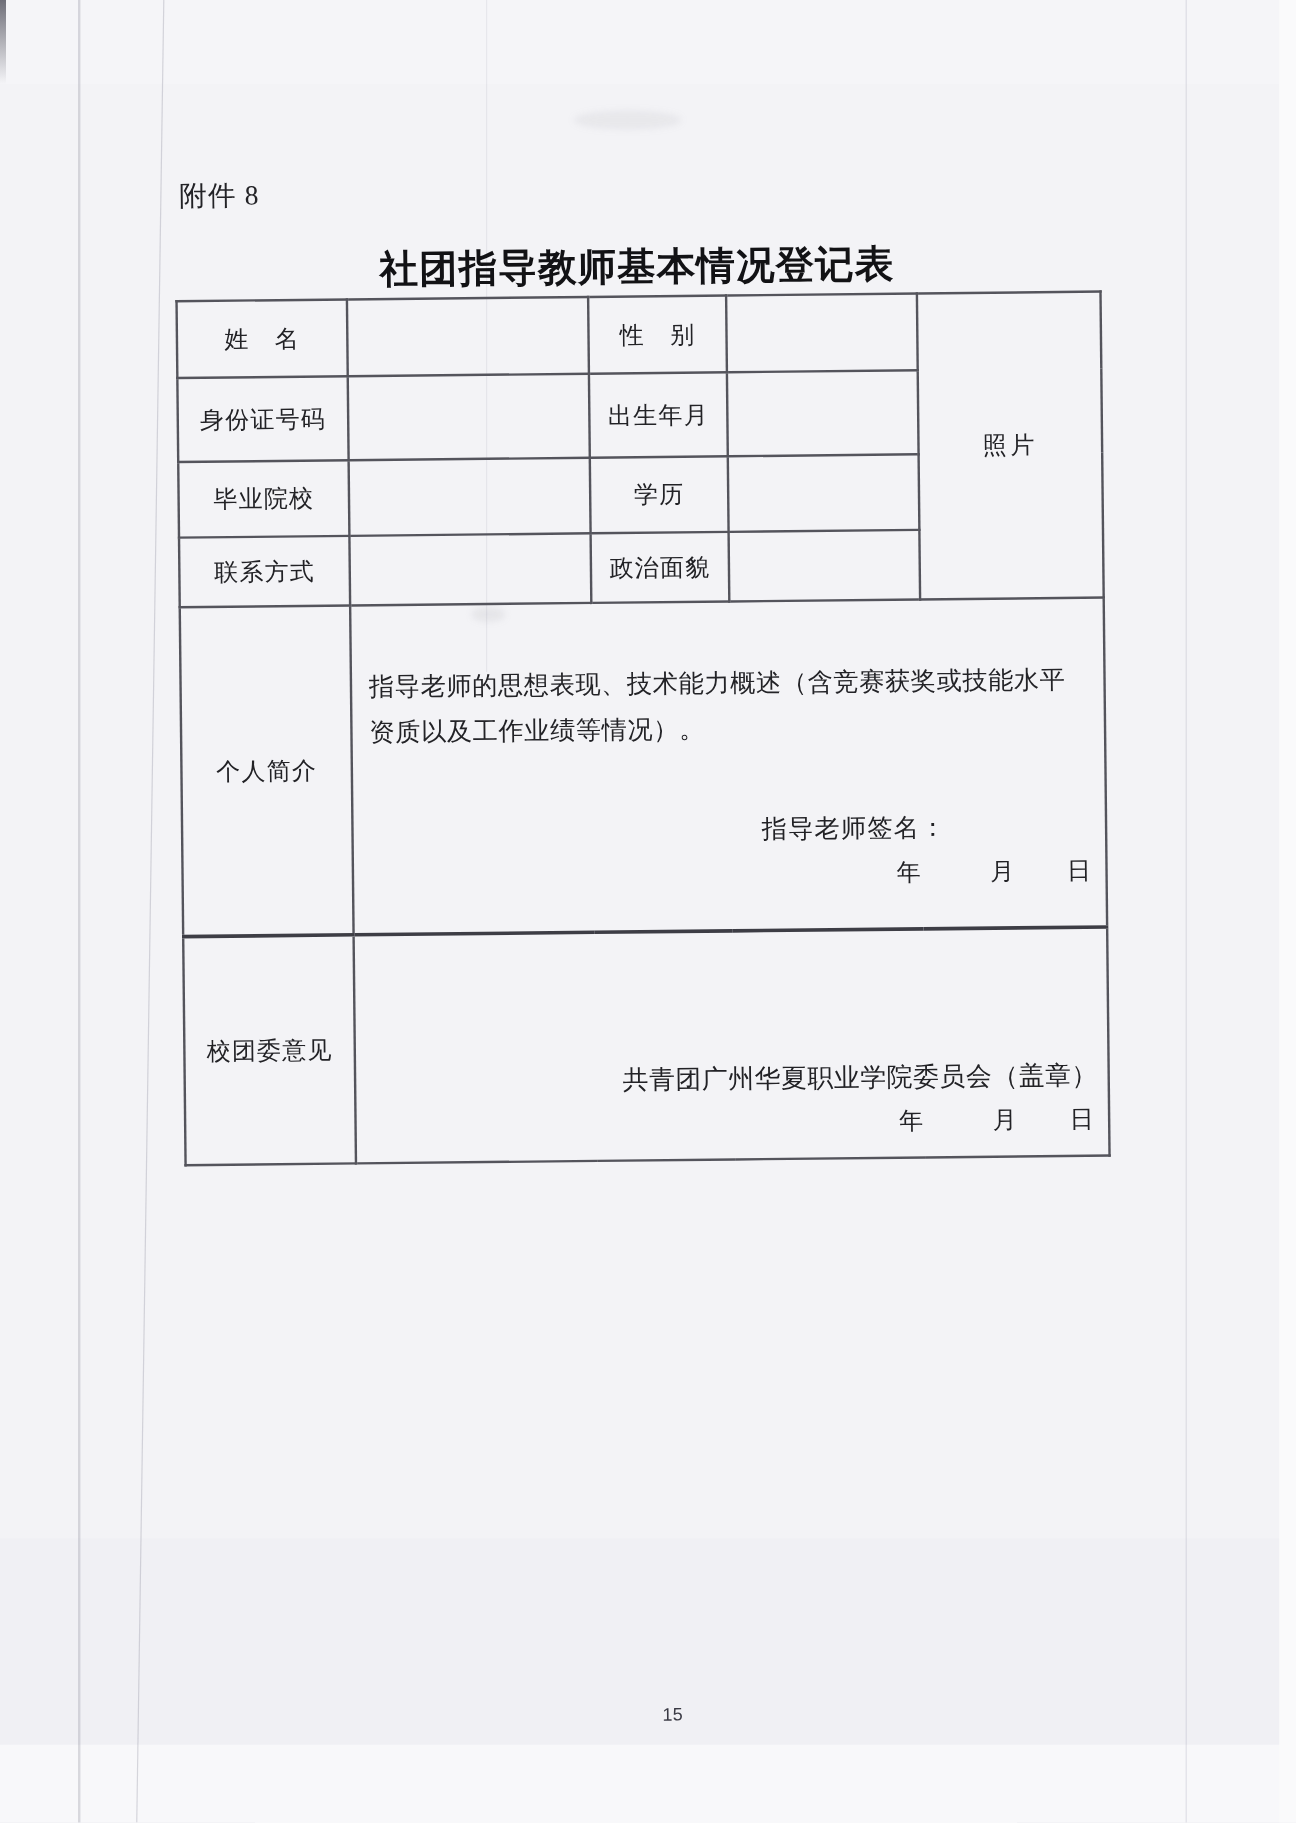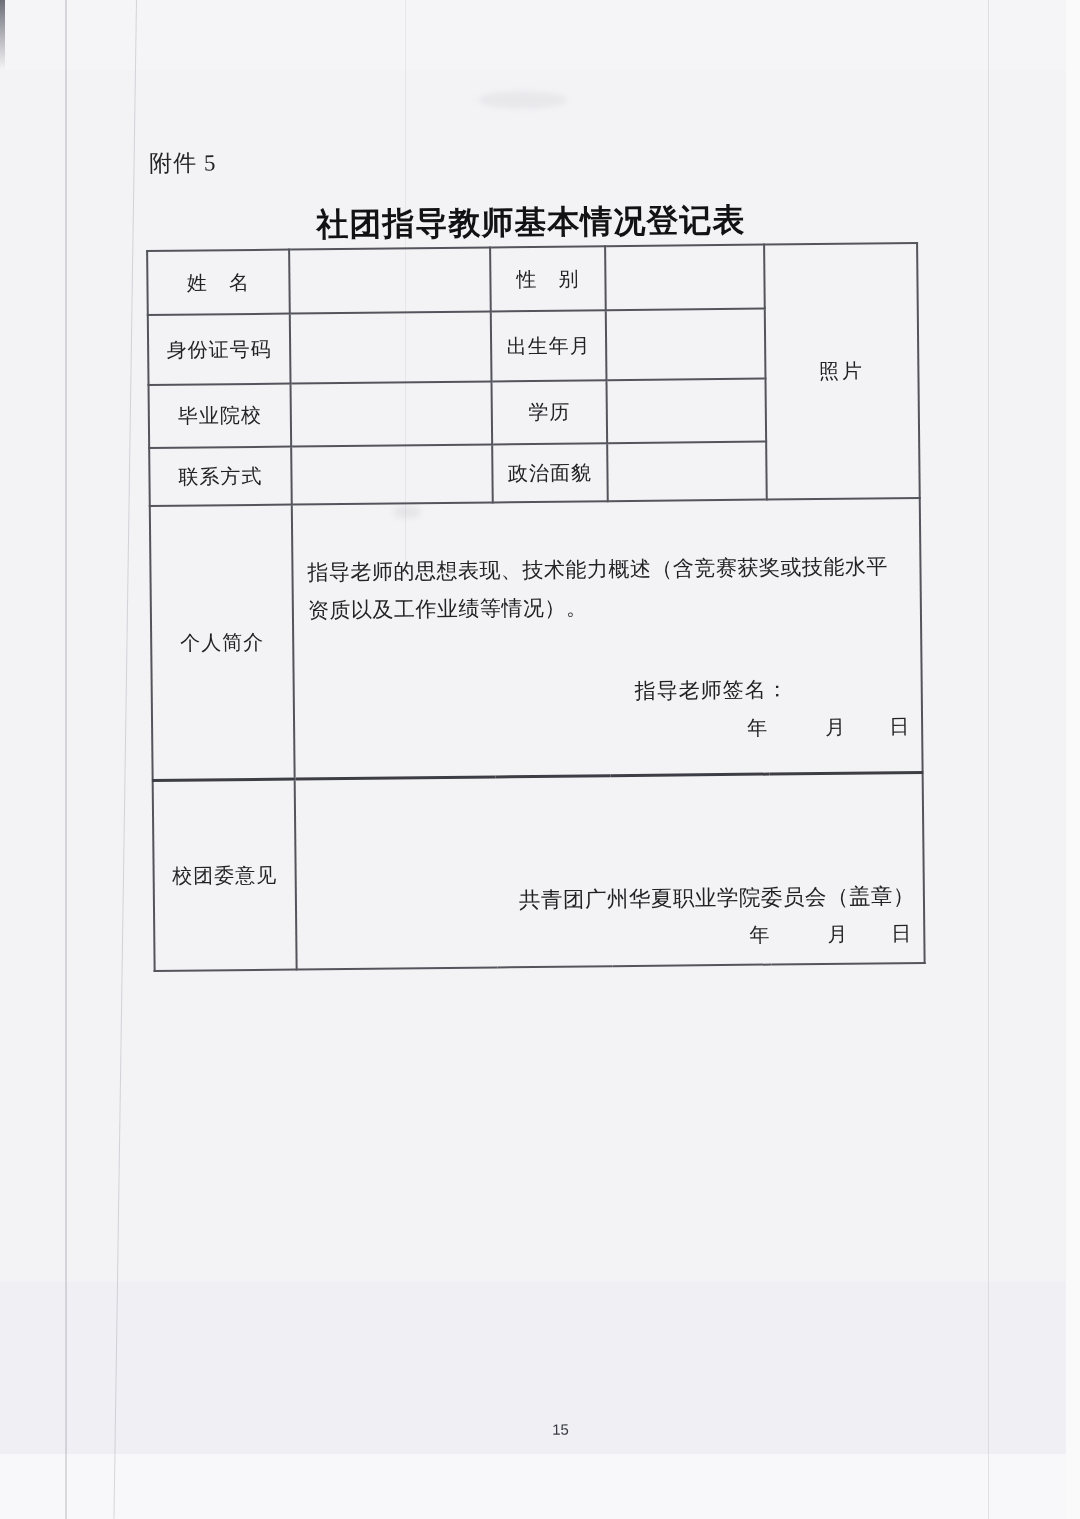--- a/index.html
+++ b/index.html
@@ -118,21 +118,21 @@
 
   <div class="scan-line line-a"></div>
   <div class="scan-line line-b"></div>
   <div class="scan-line line-c"></div>
   <div class="scan-line line-d"></div>
   <div class="smudge smudge-1"></div>
   <div class="smudge smudge-2"></div>
 
   <div class="content">
 
-    <div class="attachment">附件 5</div>
+    <div class="attachment">附件 8</div>
 
     <h1 class="doc-title">社团指导教师基本情况登记表</h1>
 
     <table class="form-table">
       <colgroup>
         <col style="width:142px">
           <col style="width:201px">
           <col style="width:115px">
         <col style="width:159px">
           <col style="width:153px">

